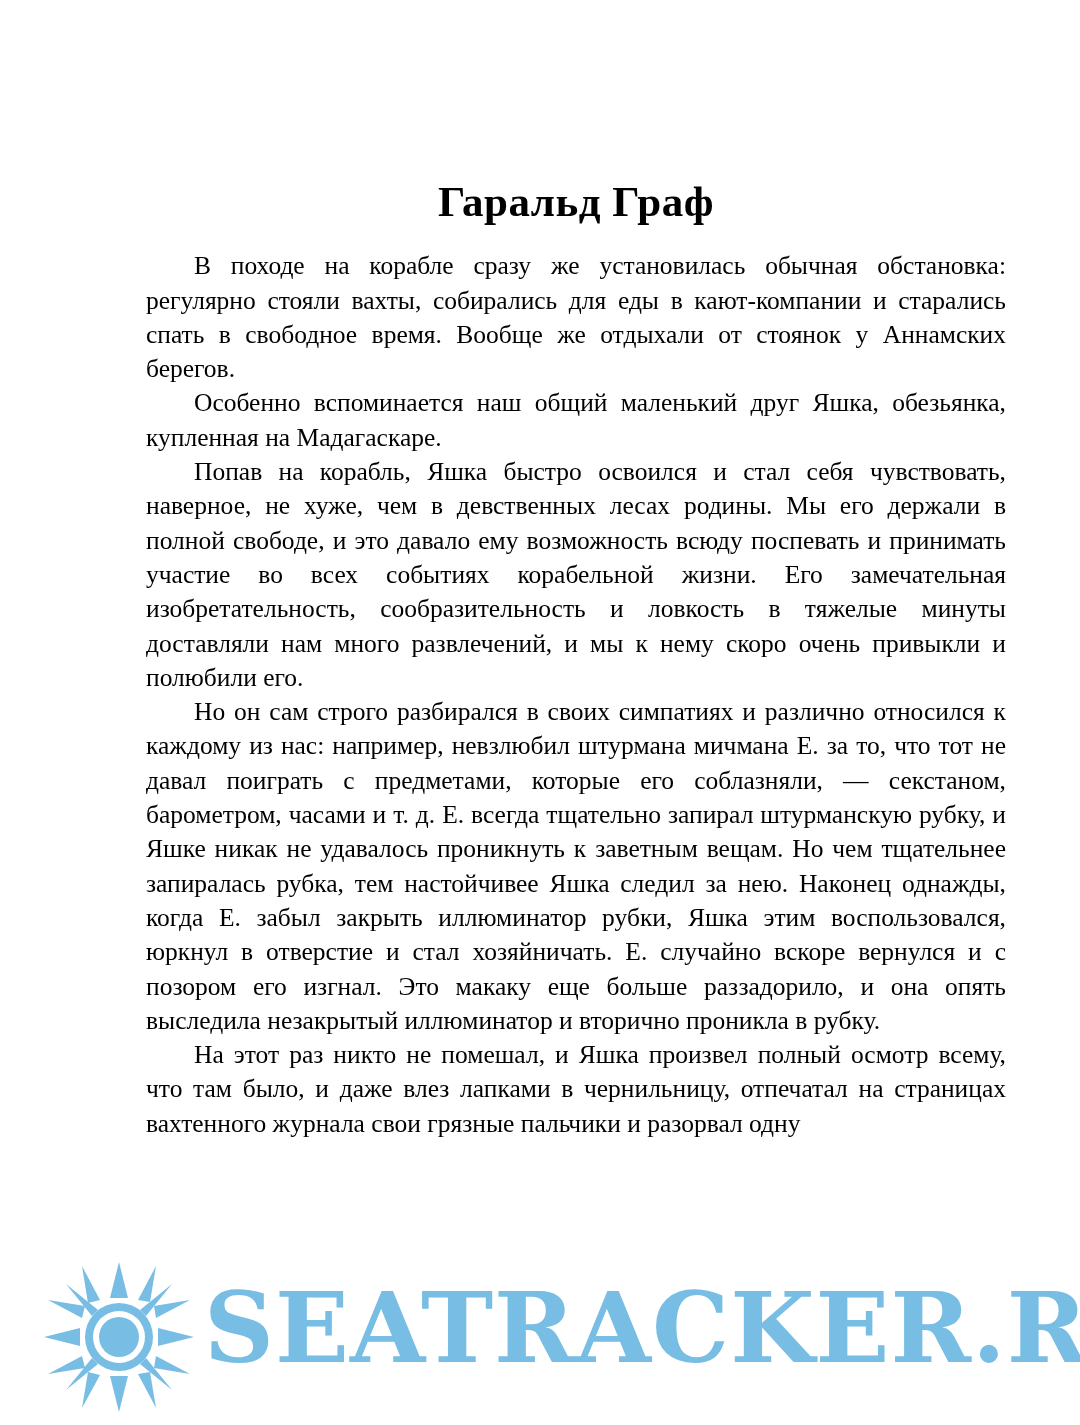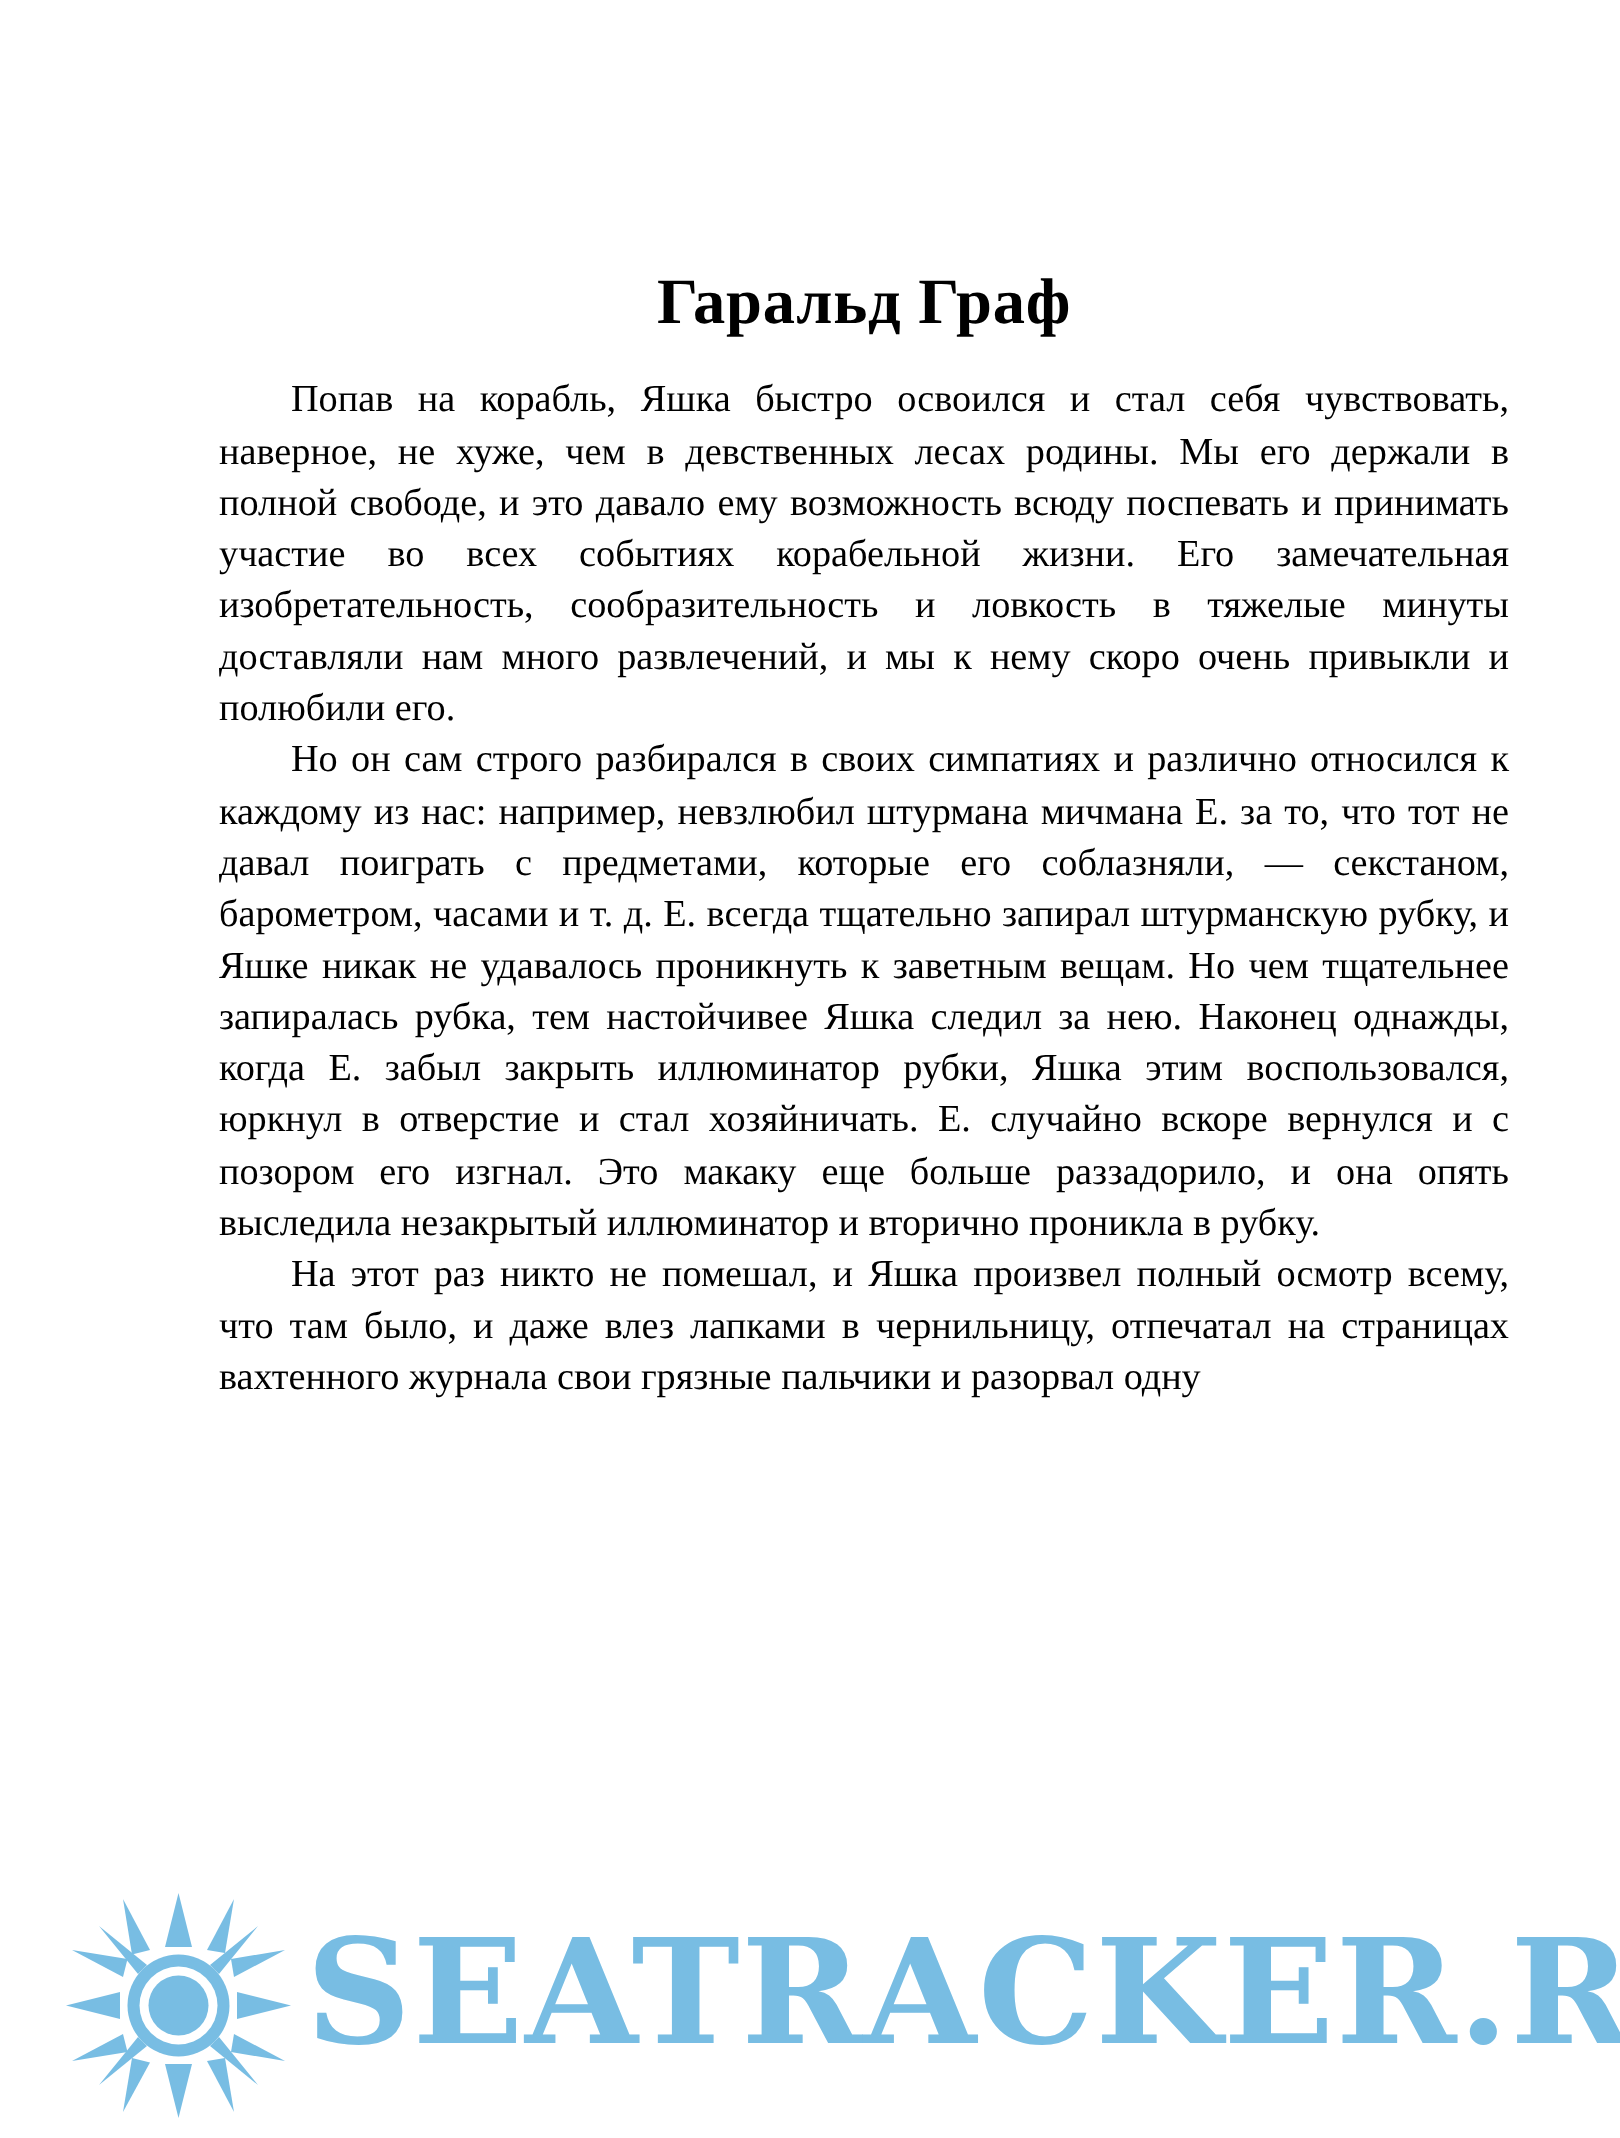--- a/index.html
+++ b/index.html
@@ -84,20 +84,22 @@
 </style>
 </head>
 <body>
 
 <div class="page">
 
   <h1 class="doc-title">Гаральд Граф</h1>
 
 
   <div class="body-text">
+    <p>В походе на корабле сразу же установилась обычная обстановка: регулярно стояли вахты, собирались для еды в кают-компании и старались спать в свободное время. Вообще же отдыхали от стоянок у Аннамских берегов.</p>
+    <p>Особенно вспоминается наш общий маленький друг Яшка, обезьянка, купленная на Мадагаскаре.</p>
     <p>Попав на корабль, Яшка быстро освоился и стал себя чувствовать, наверное, не хуже, чем в девственных лесах родины. Мы его держали в полной свободе, и это давало ему возможность всюду поспевать и принимать участие во всех событиях корабельной жизни. Его замечательная изобретательность, сообразительность и ловкость в тяжелые минуты доставляли нам много развлечений, и мы к нему скоро очень привыкли и полюбили его.</p>
     <p>Но он сам строго разбирался в своих симпатиях и различно относился к каждому из нас: например, невзлюбил штурмана мичмана Е. за то, что тот не давал поиграть с предметами, которые его соблазняли, — секстаном, барометром, часами и т. д. Е. всегда тщательно запирал штурманскую рубку, и Яшке никак не удавалось проникнуть к заветным вещам. Но чем тщательнее запиралась рубка, тем настойчивее Яшка следил за нею. Наконец однажды, когда Е. забыл закрыть иллюминатор рубки, Яшка этим воспользовался, юркнул в отверстие и стал хозяйничать. Е. случайно вскоре вернулся и с позором его изгнал. Это макаку еще больше раззадорило, и она опять выследила незакрытый иллюминатор и вторично проникла в рубку.</p>
     <p>На этот раз никто не помешал, и Яшка произвел полный осмотр всему, что там было, и даже влез лапками в чернильницу, отпечатал на страницах вахтенного журнала свои грязные пальчики и разорвал одну</p>
   </div>
 
   <div class="watermark">
     <svg class="wm-sun" viewBox="0 0 150 150" aria-hidden="true">
       <g fill="#78bde3">
         <circle cx="75" cy="75" r="34"></circle>
         <g>

